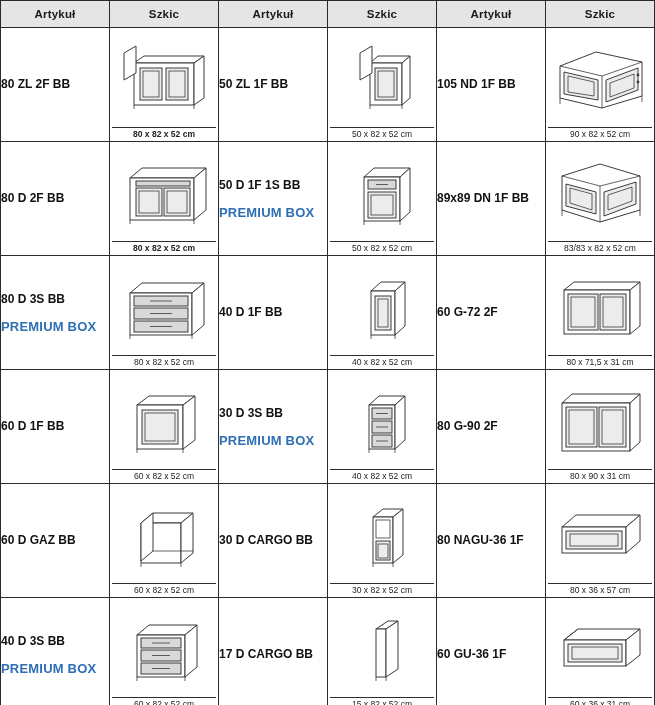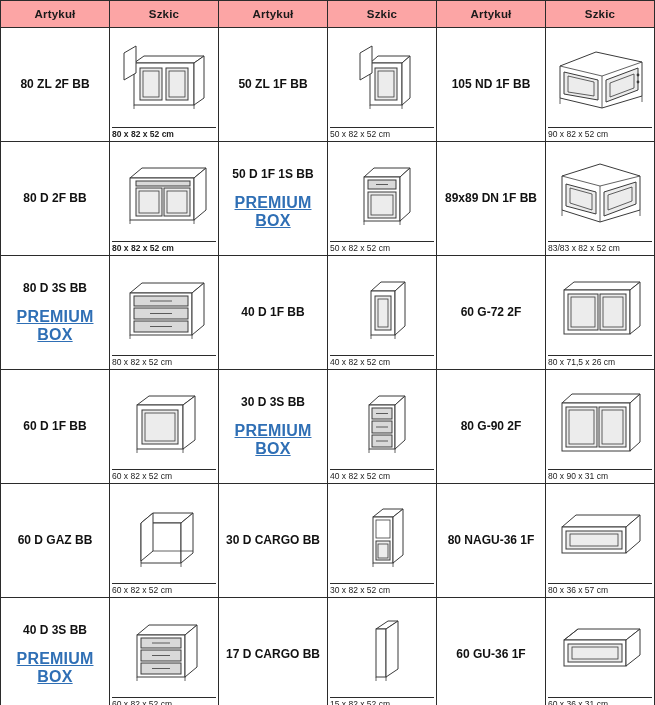--- a/index.html
+++ b/index.html
@@ -22,46 +22,45 @@
   }
   table.catalog th, table.catalog td {
     border: 1px solid #2b2b2b;
     padding: 0;
     vertical-align: middle;
   }
   thead th {
     height: 26px;
     font-size: 11.5px;
     font-weight: bold;
-    background: #fca5a5;
+    background: #e5e5e5;
     text-align: center;
     letter-spacing: 0.2px;
   }
   col.name-col { width: 109px; }
   col.sketch-col { width: 109px; }
 
   td.name-cell {
-    text-align: center;
+    text-align: left;
     padding: 4px 3px;
   }
   .name-main {
     font-size: 12px;
     font-weight: bold;
     line-height: 1.25;
     color: #111111;
     display: block;
   }
   .name-sub {
-    font-size: 16px;
+    font-size: 13px;
     font-weight: bold;
     color: #2f6fb5;
     display: block;
     margin-top: 12px;
     letter-spacing: 0.2px;
-    text-decoration: underline;
   }
   td.sketch-cell {
     padding: 0;
     position: relative;
     height: 113px;
   }
   .sketch-wrap {
     display: flex;
     flex-direction: column;
     align-items: center;
@@ -73,21 +72,21 @@
   .sketch-draw {
     flex: 1 1 auto;
     display: flex;
     align-items: center;
     justify-content: center;
     width: 100%;
   }
   .dims {
     font-size: 8.5px;
     color: #222222;
-    text-align: left;
+    text-align: center;
     width: 100%;
     border-top: 1px solid #2b2b2b;
     padding: 2px 0 2px 0;
     box-sizing: border-box;
     line-height: 1.1;
   }
   .dims.bold { font-weight: bold; }
   svg { display: block; }
   .ln2 { fill: none; stroke: #3a3a3a; stroke-width: 0.8; }
   .fillw { fill: #ffffff; stroke: #3a3a3a; stroke-width: 1; }
@@ -307,21 +306,21 @@
             <svg width="100" height="70" viewBox="0 0 100 70">
               <polygon class="fillw" points="14,18 80,18 90,10 24,10"></polygon>
               <rect class="fillw" x="14" y="18" width="66" height="44"></rect>
               <polygon class="fillw" points="80,18 90,10 90,54 80,62"></polygon>
               <rect class="fillg" x="18" y="22" width="30" height="36"></rect>
               <rect class="fillg" x="50" y="22" width="26" height="36"></rect>
               <rect class="ln2" x="21" y="25" width="24" height="30"></rect>
               <rect class="ln2" x="53" y="25" width="20" height="30"></rect>
             </svg>
           </div>
-          <div class="dims">80 x 71,5 x 26 cm</div>
+          <div class="dims">80 x 71,5 x 31 cm</div>
         </div>
       </td>
     </tr>
 
     <tr>
       <td class="name-cell">
         <span class="name-main">60 D 1F BB</span>
       </td>
       <td class="sketch-cell">
         <div class="sketch-wrap">

